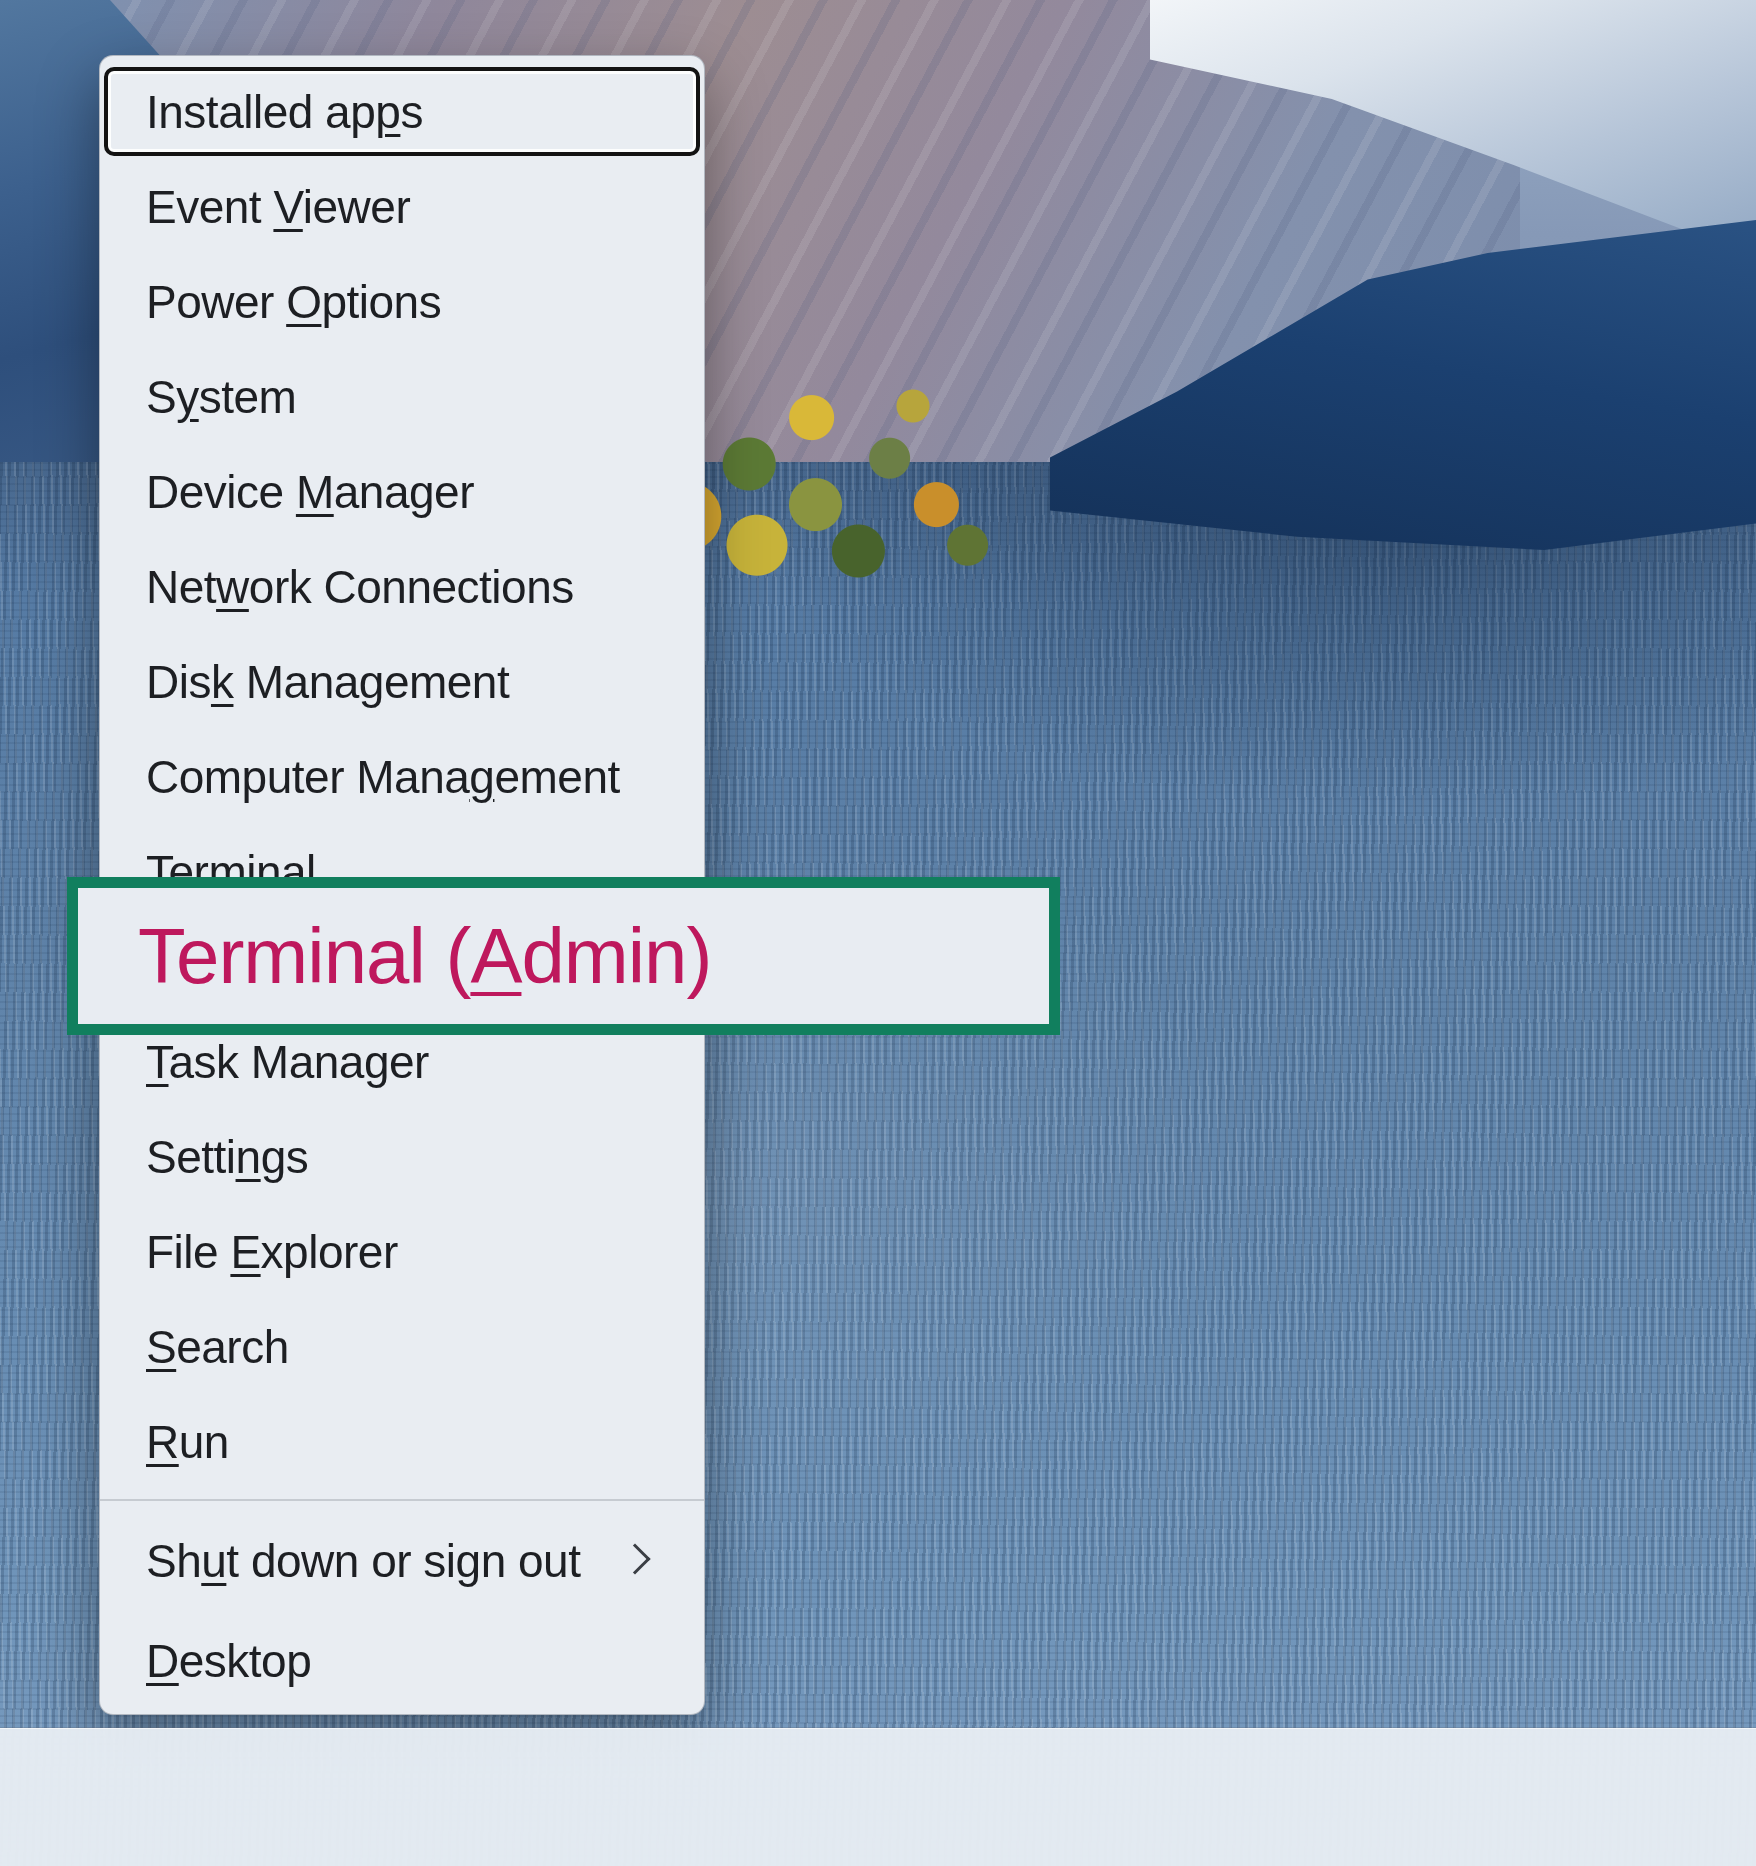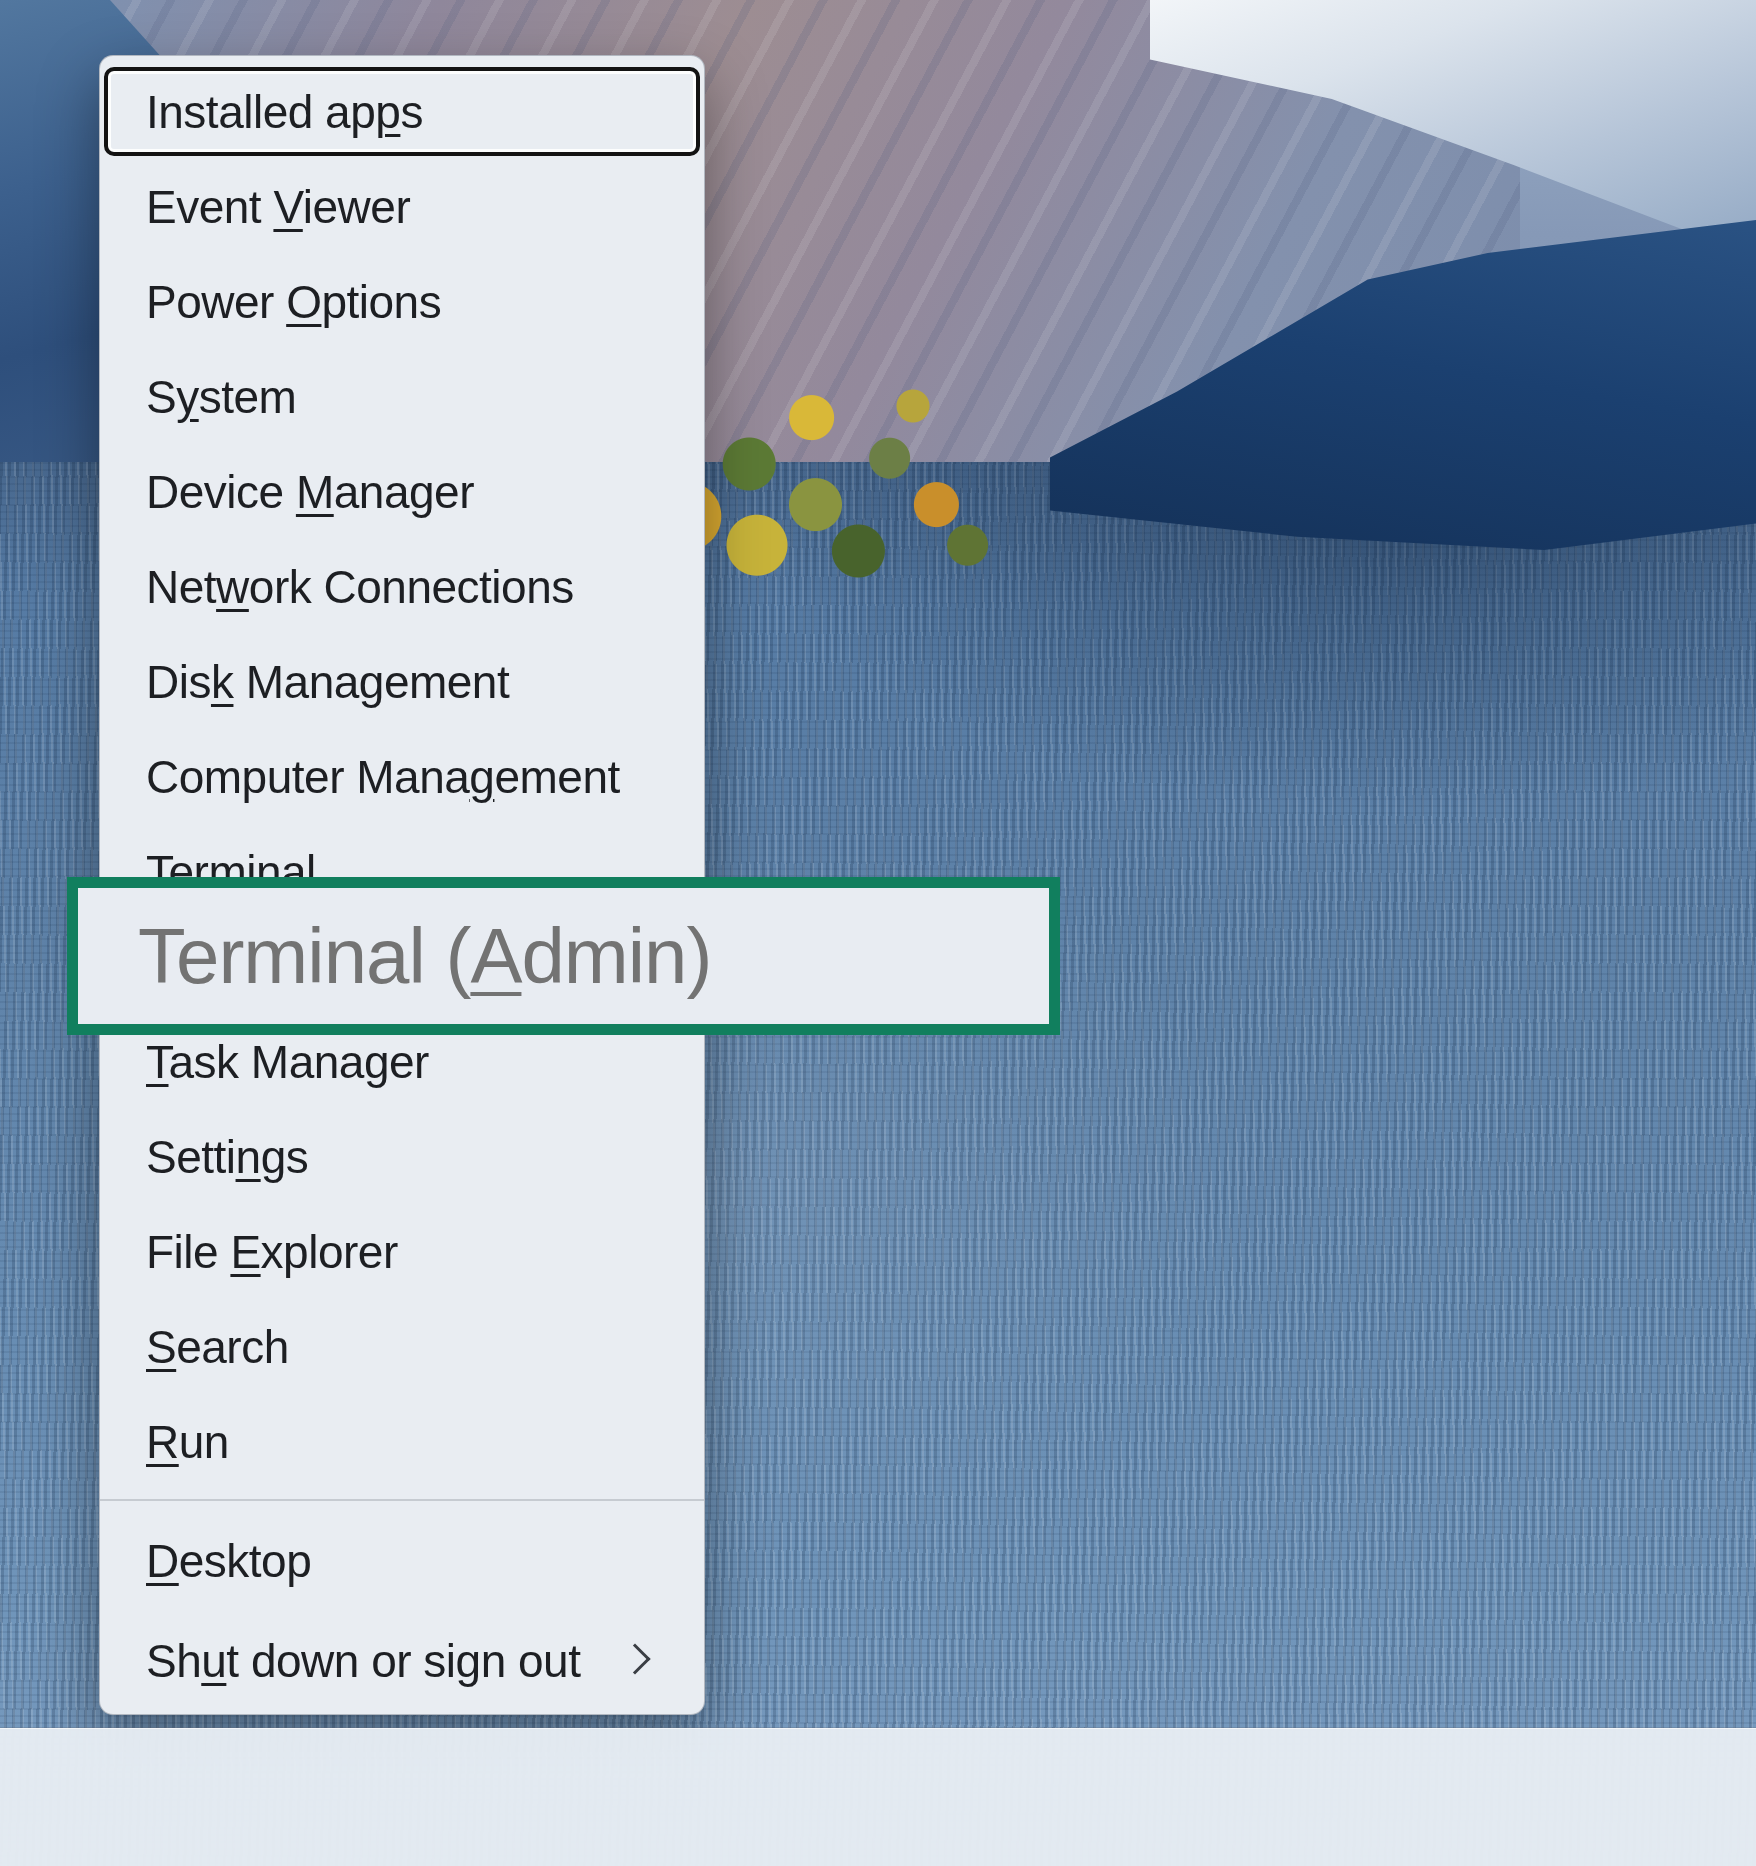--- a/index.html
+++ b/index.html
@@ -62,21 +62,21 @@
     border-radius:10px;box-shadow:inset 0 0 0 3px rgba(255,255,255,.9);pointer-events:none;}
   .mi.covered{visibility:hidden;}
   .sep{height:2px;background:#c6cbd1;margin:10px 0;}
   .sep ~ .mi{height:100px;}
   .chev{position:absolute;right:58px;top:50%;width:19px;height:19px;margin-top:-13px;
     border-top:3.5px solid #3a3e44;border-right:3.5px solid #3a3e44;transform:rotate(45deg);}
   
   .annot{position:absolute;left:67px;top:877px;width:993px;height:158px;z-index:8;
     box-sizing:border-box;border:11px solid #117f5e;background:#e8ecf2;}
   .annot .arow{display:flex;align-items:center;height:100%;padding-left:60px;
-    font-size:78px;color:#737373;letter-spacing:-1px;white-space:nowrap;}
+    font-size:78px;color:#be185d;letter-spacing:-1px;white-space:nowrap;}
   .annot .key{text-decoration:underline;text-decoration-thickness:4px;text-underline-offset:9px;}
   
   .taskbar{position:absolute;left:0;top:1728px;width:1756px;height:138px;z-index:10;
     background:rgba(230,236,243,.97);border-top:1px solid rgba(255,255,255,.6);
     box-shadow:0 -1px 0 rgba(90,100,115,.25);}
 </style>
 </head>
 <body>
 
 <div class="wall">
@@ -131,25 +131,25 @@
         <span class="lbl"><span>File </span><span class="key">E</span><span>xplorer</span></span>
       </div>
       <div class="mi">
         <span class="lbl"><span></span><span class="key">S</span><span>earch</span></span>
       </div>
       <div class="mi">
         <span class="lbl"><span></span><span class="key">R</span><span>un</span></span>
       </div>
       <div class="sep"></div>
       <div class="mi">
-        <span class="lbl"><span></span><span class="key">D</span><span>esktop</span></span>
+        <span class="lbl"><span>Sh</span><span class="key">u</span><span>t down or sign out</span></span>
+        <span class="chev"></span>
       </div>
       <div class="mi">
-        <span class="lbl"><span>Sh</span><span class="key">u</span><span>t down or sign out</span></span>
-        <span class="chev"></span>
+        <span class="lbl"><span></span><span class="key">D</span><span>esktop</span></span>
       </div>
     </div>
 </div>
 
 <div class="annot">
   <div class="arow">
     <span class="lbl"><span>Terminal (</span><span class="key">A</span><span>dmin)</span></span>
   </div>
 </div>
 

